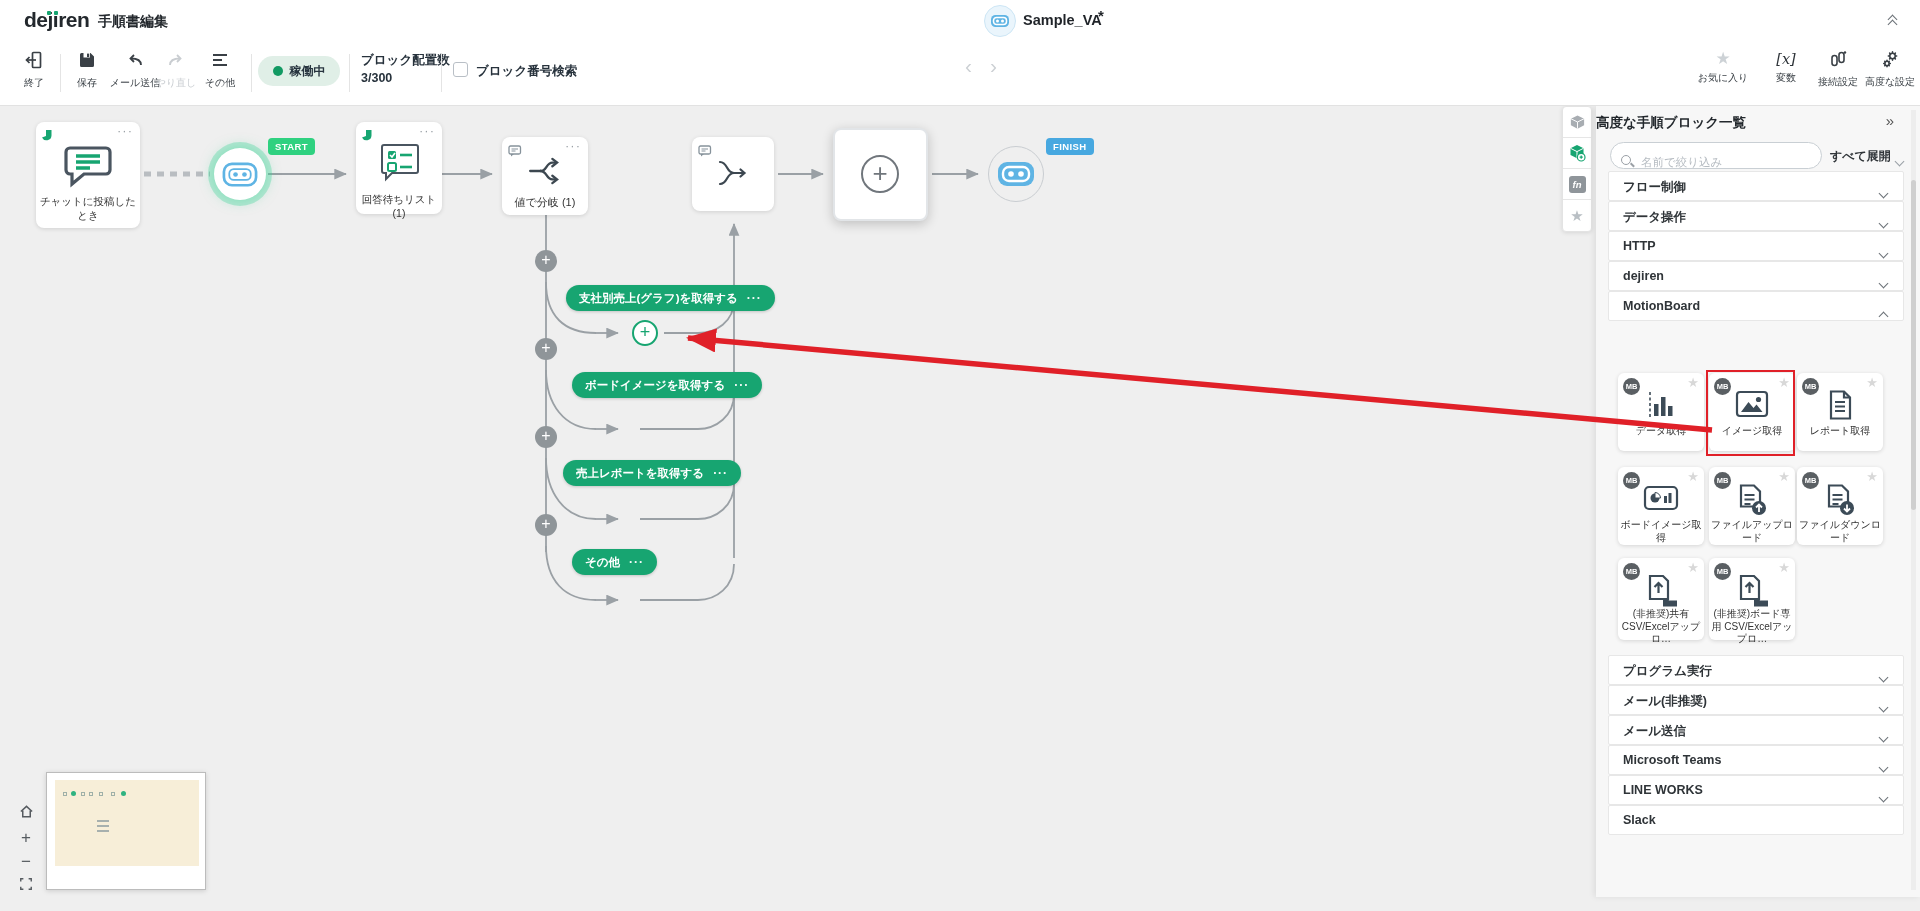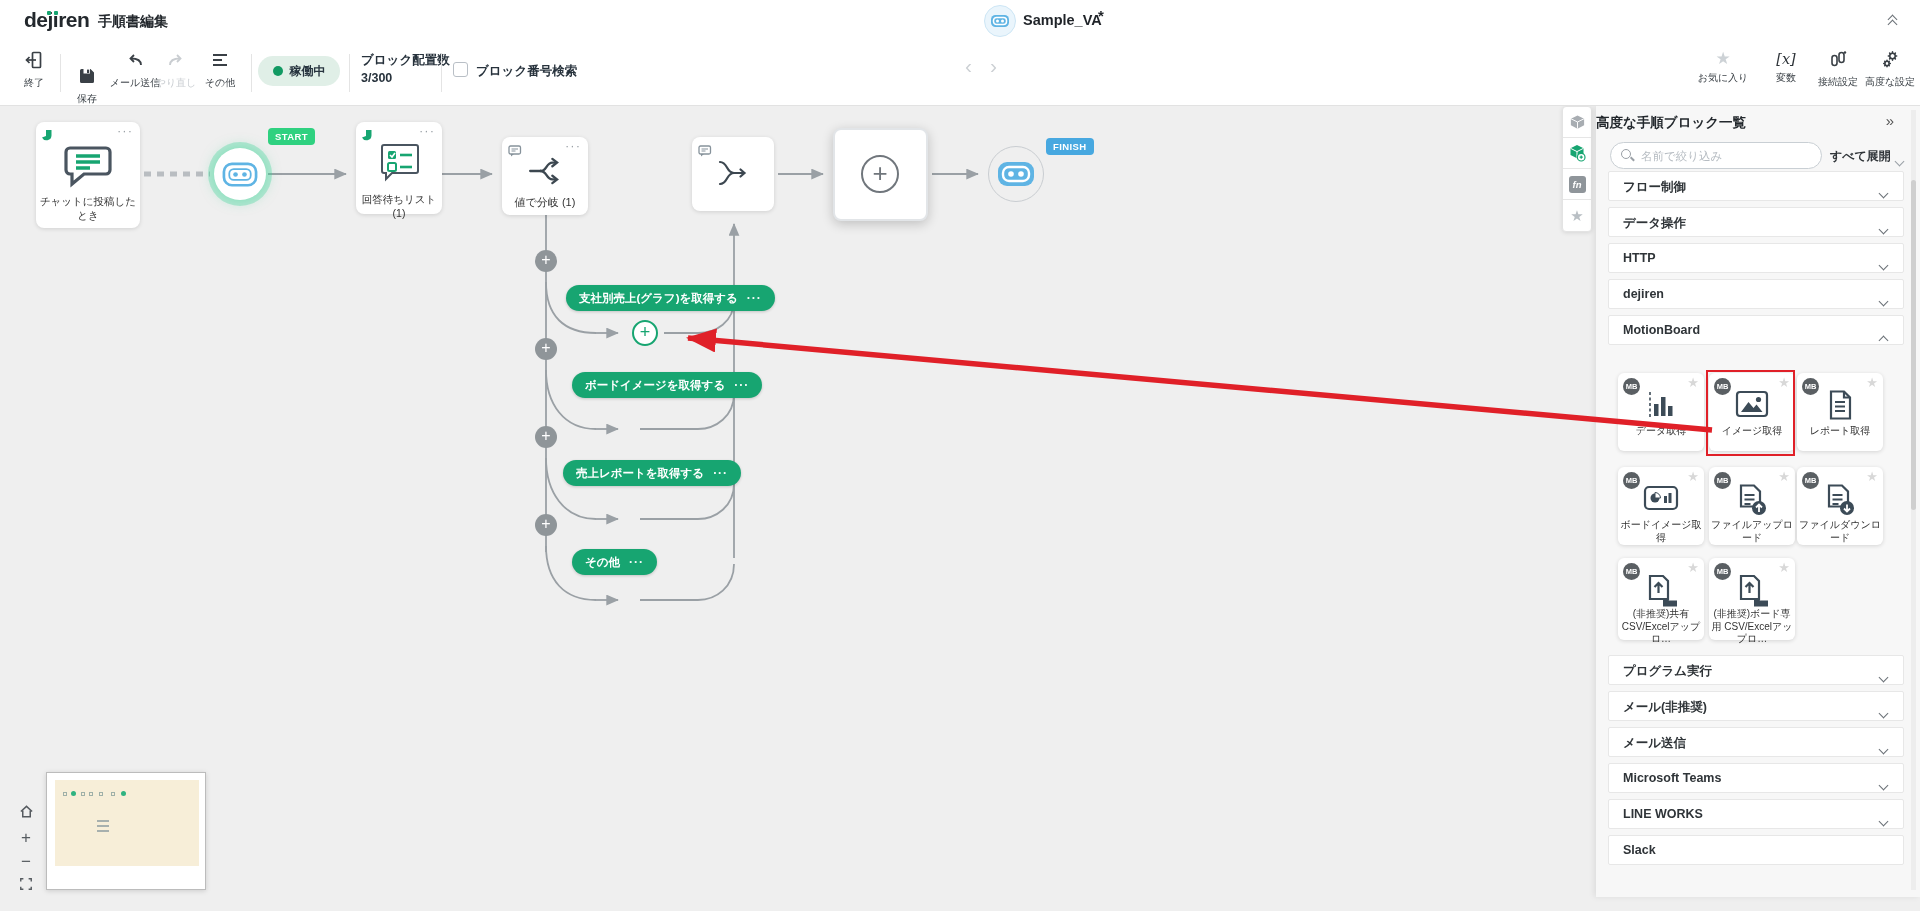--- a/index.html
+++ b/index.html
@@ -58,26 +58,26 @@
   .zbtn{display:block;margin:0 auto 7px;cursor:pointer;font-size:17px;line-height:17px;color:#565b60}
   
   .strip{position:absolute;left:1562px;top:106px;width:30px;background:#fff;border:1px solid #e3e3e3;border-radius:4px;box-shadow:0 1px 4px rgba(0,0,0,.1);z-index:5}
   .strip-cell{width:28px;height:31px;display:flex;align-items:center;justify-content:center;border-bottom:1px solid #e6e6e6;cursor:pointer}
   .strip-cell:last-child{border-bottom:none}
   .fn-tile{width:17px;height:17px;background:#8f959a;border-radius:3px;color:#fff;font-size:9.5px;font-weight:bold;font-style:italic;line-height:17px;text-align:center}
   
   .panel{position:absolute;left:1596px;top:106px;width:324px;height:791px;background:#f7f7f7;box-shadow:-2px 0 6px rgba(0,0,0,.08);z-index:5;overflow:hidden}
   .panel-title{position:absolute;left:0;top:8px;width:300px;text-align:left;font-size:13.5px;font-weight:bold;color:#23282d}
   .panel-collapse{position:absolute;right:26px;top:6px;font-size:15px;color:#555;cursor:pointer}
-  .p-search{position:absolute;left:14px;top:36px;width:212px;height:27px;border:1.4px solid #c9cfd4;border-radius:14px;background:#fff;display:flex;align-items:center;gap:7px;padding:0 10px}
+  .p-search{position:absolute;left:14px;top:36px;width:212px;height:27px;border:1.4px solid #c9cfd4;border-radius:14px;background:#fff;display:flex;align-items:flex-end;gap:7px;padding:0 10px}
   .p-search input{border:none;outline:none;flex:1;font-size:11.5px;font-family:inherit;background:transparent;color:#333}
   .p-search input::placeholder{color:#b6bcc2}
   .expand-all{position:absolute;left:234px;top:42px;font-size:12px;font-weight:bold;color:#2f3438;cursor:pointer}
   .exp-chev{position:absolute;left:300px;top:45px}
-  .acc-row{position:relative;width:296px;height:30px;background:#fff;border:1px solid #e7e7e7;border-radius:2px;margin-bottom:6px;cursor:pointer}
+  .acc-row{position:relative;width:296px;height:30px;background:#fff;border:1px solid #e7e7e7;border-radius:2px;margin-bottom:0;cursor:pointer}
   .acc-lab{position:absolute;left:14px;top:7px;font-size:12.5px;font-weight:bold;color:#2f3438;white-space:nowrap}
   .acc-chev{position:absolute;right:16px;top:11px}
   .mbcard{position:absolute;width:86px;background:#fff;border-radius:6px;box-shadow:0 1px 4px rgba(0,0,0,.14);cursor:pointer}
   .mbcard .mb-badge{position:absolute;left:5px;top:5px;width:17px;height:17px;border-radius:50%;background:#5a5f63;color:#fff;font-size:7.5px;font-weight:bold;line-height:17px;text-align:center}
   .mbcard .mb-star{position:absolute;right:5px;top:2px;font-size:13px;color:#d8d8d8}
   .mbcard .mb-ic{position:absolute;left:0;right:0;top:16px;display:flex;justify-content:center}
   .mbcard .mb-lab{position:absolute;left:2px;right:2px;top:52px;text-align:center;font-size:10px;color:#333;line-height:1.25}
   .redbox{position:absolute;left:1706px;top:370px;width:89px;height:86px;border:2px solid #e02028;z-index:6;pointer-events:none}
   .scrolltrack{position:absolute;left:1911px;top:110px;width:5px;height:780px;background:#ededed;z-index:6}
   .scrollthumb{position:absolute;left:1911px;top:180px;width:5px;height:330px;background:#cfcfcf;border-radius:3px;z-index:6}
@@ -144,21 +144,21 @@
 <div class="toolbar">
   <div class="tb-btn" style="left:8px;top:8px">
     <svg width="20" height="20" viewBox="0 0 20 20" fill="none" stroke="#3a4046" stroke-width="1.7">
       <rect x="8.5" y="2.5" width="8" height="15" rx="1"></rect>
         <path d="M12 10 H2.5"></path>
         <path d="M5.5 7 L2.5 10 L5.5 13"></path>
     </svg>
     <span class="tb-lab">終了</span>
   </div>
   <div class="tb-sep" style="left:60px"></div>
-  <div class="tb-btn" style="left:61px;top:24px">
+  <div class="tb-btn" style="left:61px;top:8px">
     <svg width="20" height="20" viewBox="0 0 20 20">
       <path fill="#3a4046" d="M3 4.5 A1.5 1.5 0 0 1 4.5 3 h9 L17 6.5 v9 A1.5 1.5 0 0 1 15.5 17 h-11 A1.5 1.5 0 0 1 3 15.5 z"></path>
       <rect x="6.5" y="3" width="6.5" height="4.5" fill="#fff"></rect>
         <rect x="10" y="3.6" width="2.2" height="3.4" fill="#3a4046"></rect>
     </svg>
     <span class="tb-lab">保存</span>
   </div>
   <div class="tb-btn" style="left:109px;top:8px">
     <svg width="20" height="20" viewBox="0 0 20 20" fill="none" stroke="#3a4046" stroke-width="1.8">
       <path d="M16 15 c0-6.5-7-6.5-10-6.5"></path>
@@ -238,21 +238,21 @@
 </div>
 
 <div class="robot-ring" style="left:214px;top:148px;width:52px;height:52px;background:#fff;box-shadow:0 0 0 6px rgba(61,213,152,.33),0 0 14px rgba(61,213,152,.5)">
   <svg width="36" height="25" viewBox="0 0 40 28">
     <rect x="2" y="2" width="36" height="24" rx="9" fill="#fff" stroke="#5fb4e4" stroke-width="3"></rect>
     <rect x="8" y="8" width="24" height="12" rx="5" fill="none" stroke="#5fb4e4" stroke-width="2"></rect>
     <circle cx="15" cy="14" r="2.6" fill="#5fb4e4"></circle>
       <circle cx="25" cy="14" r="2.6" fill="#5fb4e4"></circle>
   </svg>
 </div>
-<div class="badge start" style="left:268px;top:128px">START</div>
+<div class="badge start" style="left:268px;top:138px">START</div>
 
 <div class="card" style="left:356px;top:122px;width:86px;height:92px">
   <span class="corner">
     <svg width="13" height="13" viewBox="0 0 13 13">
         <path d="M4 1 h5.5 v5.5 a5 5 0 0 1 -9.5 2 l4 -1.5 z" fill="#17a571"></path>
       </svg>
   </span>
   <span class="dots">···</span>
   <div style="position:absolute;left:22px;top:20px">
     <svg width="44" height="40" viewBox="0 0 44 38" fill="none">

